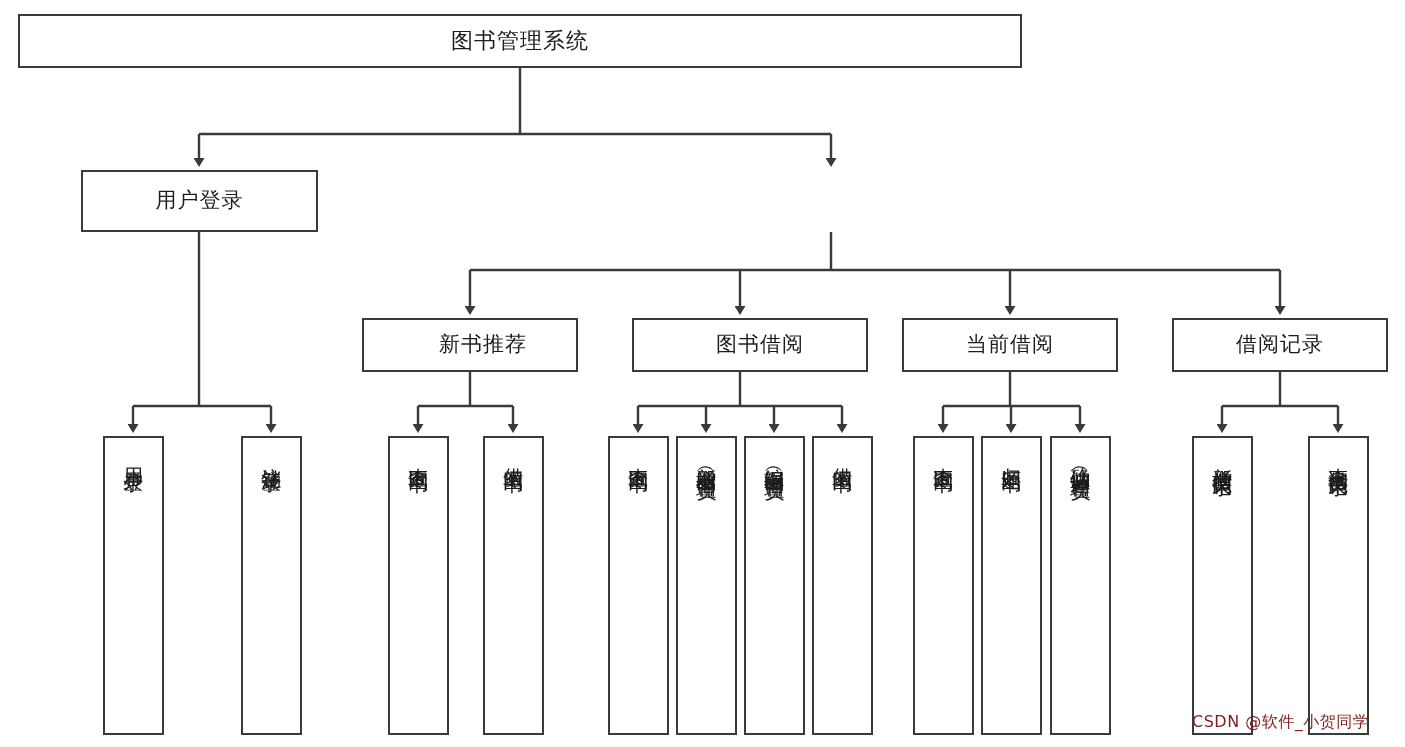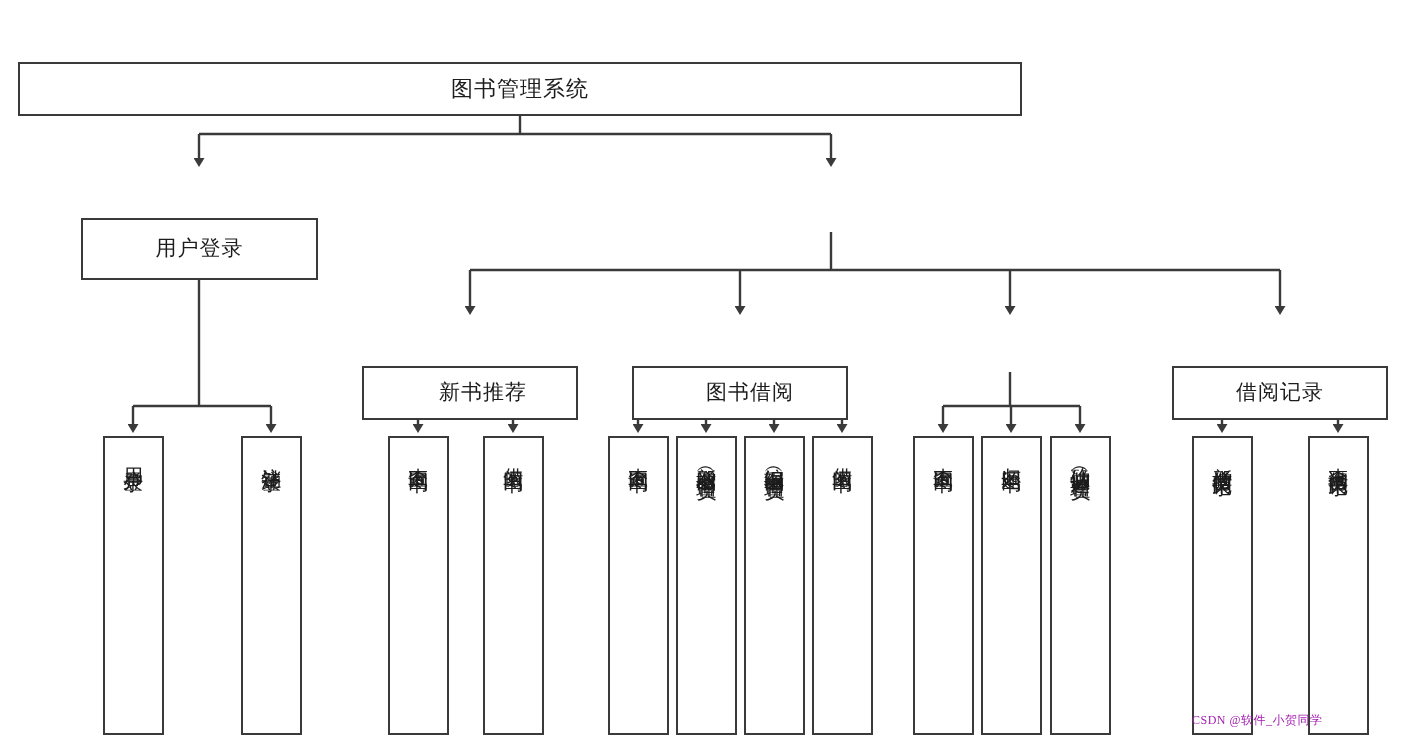--- a/index.html
+++ b/index.html
@@ -24,21 +24,20 @@
     background: #ffffff;
     display: flex;
     align-items: center;
     justify-content: center;
     color: #1c1c1c;
   }
   .node.horiz {
     font-size: 21px;
     letter-spacing: 1px;
     line-height: 1.2;
-    margin-top: 48px;
   }
   .node.root {
     font-size: 22px;
   }
   .leaf {
     position: absolute;
     box-sizing: border-box;
     border: 2px solid #3a3a3a;
     background: #ffffff;
     display: flex;
@@ -61,25 +60,24 @@
     left: 0;
     top: 0;
     width: 1405px;
     height: 747px;
     pointer-events: none;
   }
   .watermark {
     position: absolute;
     left: 1192px;
     top: 712px;
-    font-size: 12px;
-    color: #a21caf;
+    font-size: 16px;
+    color: #7f1d1d;
     letter-spacing: 0.5px;
     white-space: nowrap;
-    font-family: Liberation Serif, serif;
   }
 </style>
 </head>
 <body>
 
 <div id="canvas">
 
   <svg class="links" viewBox="0 0 1405 747">
     <defs>
       <marker id="arrow" markerWidth="9" markerHeight="11" refX="1" refY="5.5" orient="auto" markerUnits="userSpaceOnUse">
@@ -134,22 +132,25 @@
     <span>图书管理系统</span>
   </div>
 
   <div class="node horiz" style="left:81px; top:170px; width:237px; height:62px;">
     <span>用户登录</span>
   </div>
 
   <div class="node horiz" style="left:362px; top:318px; width:216px; height:54px;padding-left:26px;">
     <span>新书推荐</span>
   </div>
-  <div class="node horiz" style="left:632px; top:318px; width:216px; height:54px;padding-left:20px;">
+  <div class="node horiz" style="left:632px; top:318px; width:236px; height:54px;padding-left:20px;">
     <span>图书借阅</span>
+  </div>
+  <div class="node horiz" style="left:902px; top:318px; width:216px; height:54px;">
+    <span>当前借阅</span>
   </div>
   <div class="node horiz" style="left:1172px; top:318px; width:216px; height:54px;text-align:center;">
     <span>借阅记录</span>
   </div>
 
   <div class="leaf" style="left:103px; top:436px; width:61px; height:299px;">
     <span class="vtext">用户登录</span>
   </div>
   <div class="leaf" style="left:241px; top:436px; width:61px; height:299px;">
     <span class="vtext">注销登录</span>

